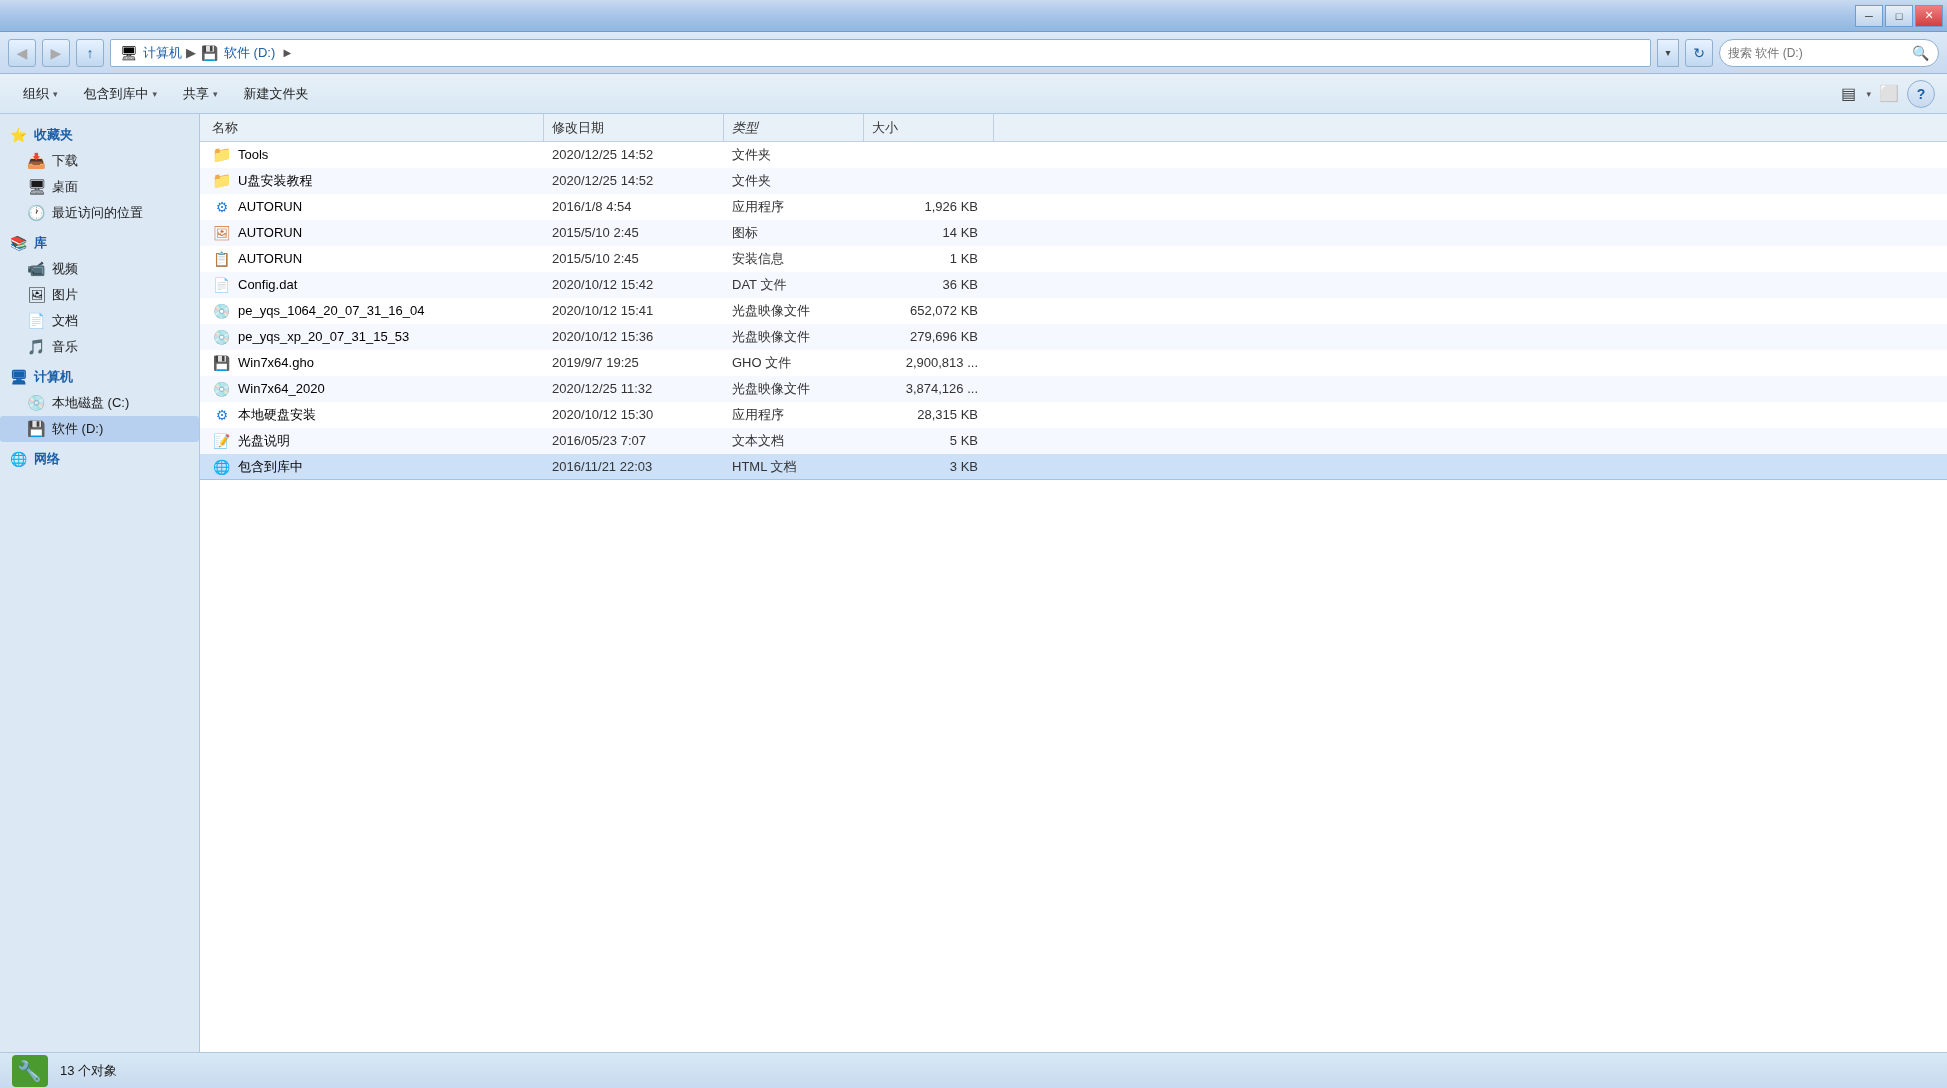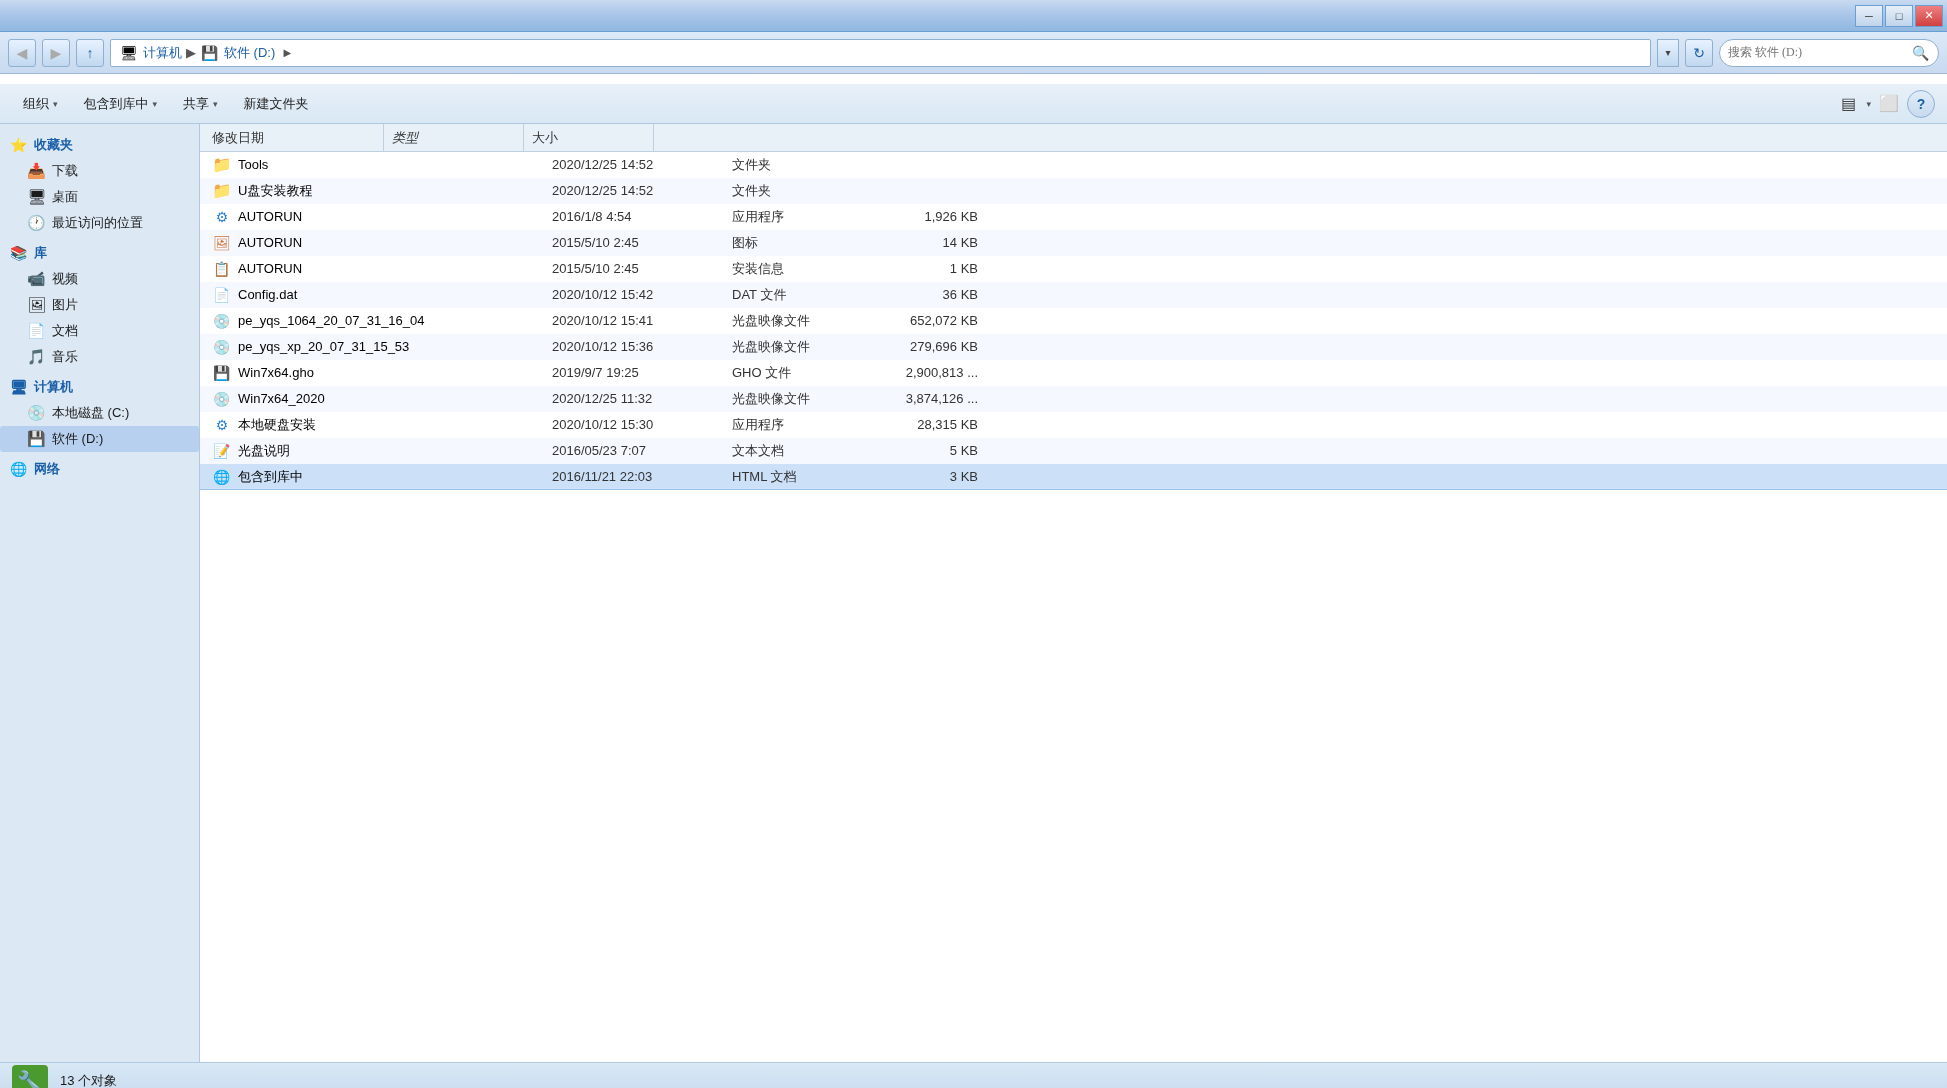--- a/index.html
+++ b/index.html
@@ -132,37 +132,36 @@
       padding: 0 8px;
       gap: 4px;
     }
     .search-input {
       flex: 1;
       border: none;
       outline: none;
       font-size: 12px;
       color: #888;
       background: transparent;
-      font-family: Liberation Serif, serif;
+      font-family: Liberation Sans, sans-serif;
     }
     .search-icon {
       color: #6090c0;
       font-size: 14px;
     }
 
     
     .toolbar {
       background: linear-gradient(to bottom, #e8f0f8, #d8e8f4);
       height: 40px;
       display: flex;
       align-items: center;
       padding: 0 12px;
       gap: 4px;
       border-bottom: 1px solid #b0c8e0;
-      margin-top: 10px;
     }
     .toolbar-btn {
       height: 30px;
       padding: 0 10px;
       border: 1px solid transparent;
       background: transparent;
       border-radius: 3px;
       cursor: pointer;
       display: flex;
       align-items: center;
@@ -494,20 +493,21 @@
       <div class="sidebar-section-header">
         <span class="sidebar-icon">🌐</span>
         <span>网络</span>
       </div>
     </div>
   </div>
 
   <div class="file-area">
 
     <div class="file-header">
+      <div class="col-header col-name">名称</div>
       <div class="col-header col-date">修改日期</div>
       <div class="col-header col-type">类型</div>
       <div class="col-header col-size">大小</div>
     </div>
 
     <div class="file-list">
 
       <div class="file-row">
         <div class="file-cell cell-name">
           <span class="file-icon icon-folder">📁</span>

